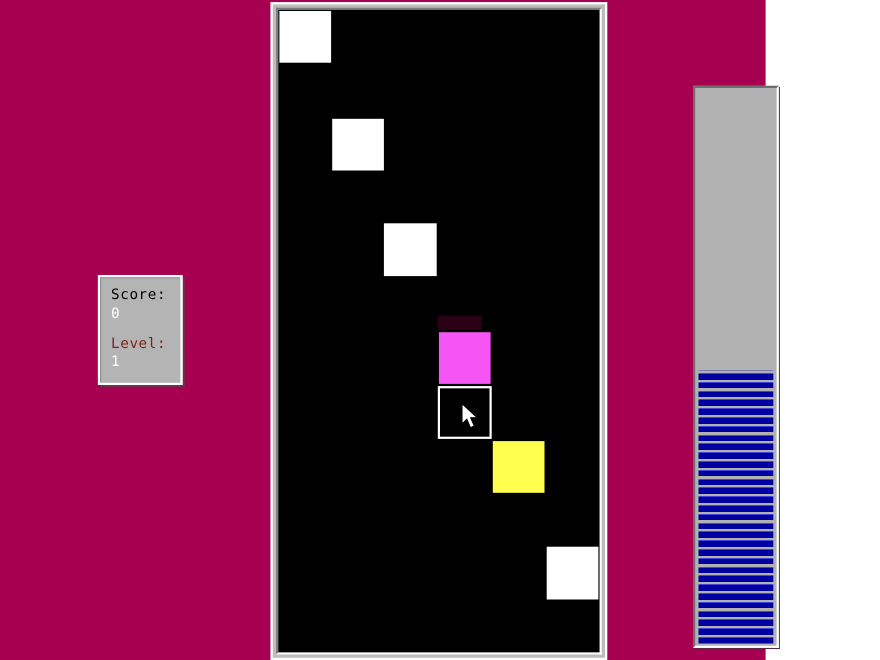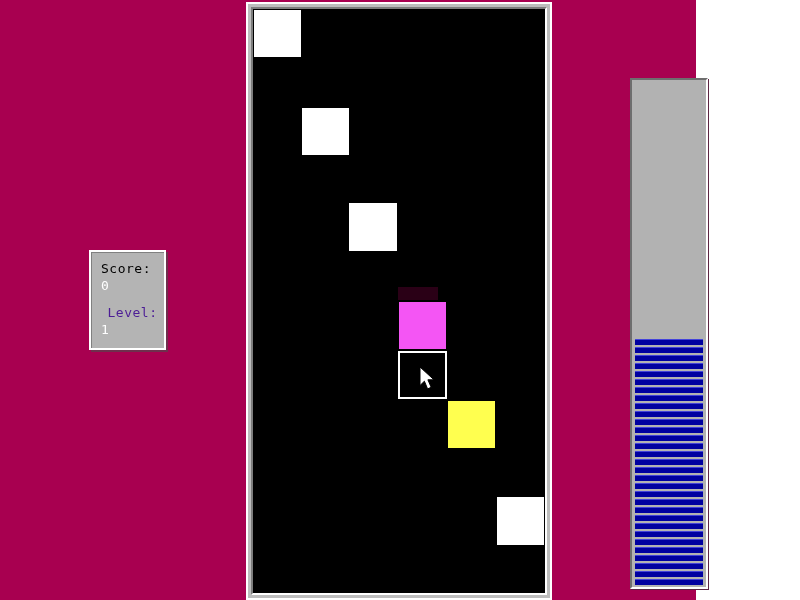--- a/index.html
+++ b/index.html
@@ -106,21 +106,21 @@
   }
 </style>
 </head>
 <body>
 
 <div class="app" style="background: rgb(168, 0, 80);">
 
   <div class="score-panel" style="background: rgb(180, 180, 180);">
     <div class="label" style="color: rgb(0, 0, 0);">Score:</div>
     <div class="value" style="color: rgb(255, 255, 255);">0</div>
-    <div class="label lvl" style="color: #4c1d95; text-align: center;">Level:</div>
+    <div class="label lvl" style="color: #7f1d1d;">Level:</div>
     <div class="value" style="color: rgb(255, 255, 255);">1</div>
   </div>
 
   <div class="playfield">
     <div class="pf-bevel">
       <div class="pf-canvas" id="board">
           <div class="tile" style="left: 1px; top: 1px; width: 47px; height: 47px; background: rgb(255, 255, 255);"></div>
           <div class="tile" style="left: 49px; top: 99px; width: 47px; height: 47px; background: rgb(255, 255, 255);"></div>
           <div class="tile" style="left: 96px; top: 194px; width: 48px; height: 48px; background: rgb(255, 255, 255);"></div>
           <div class="tile" style="left: 145px; top: 278px; width: 40px; height: 13px; background: rgb(42, 0, 22);"></div>

